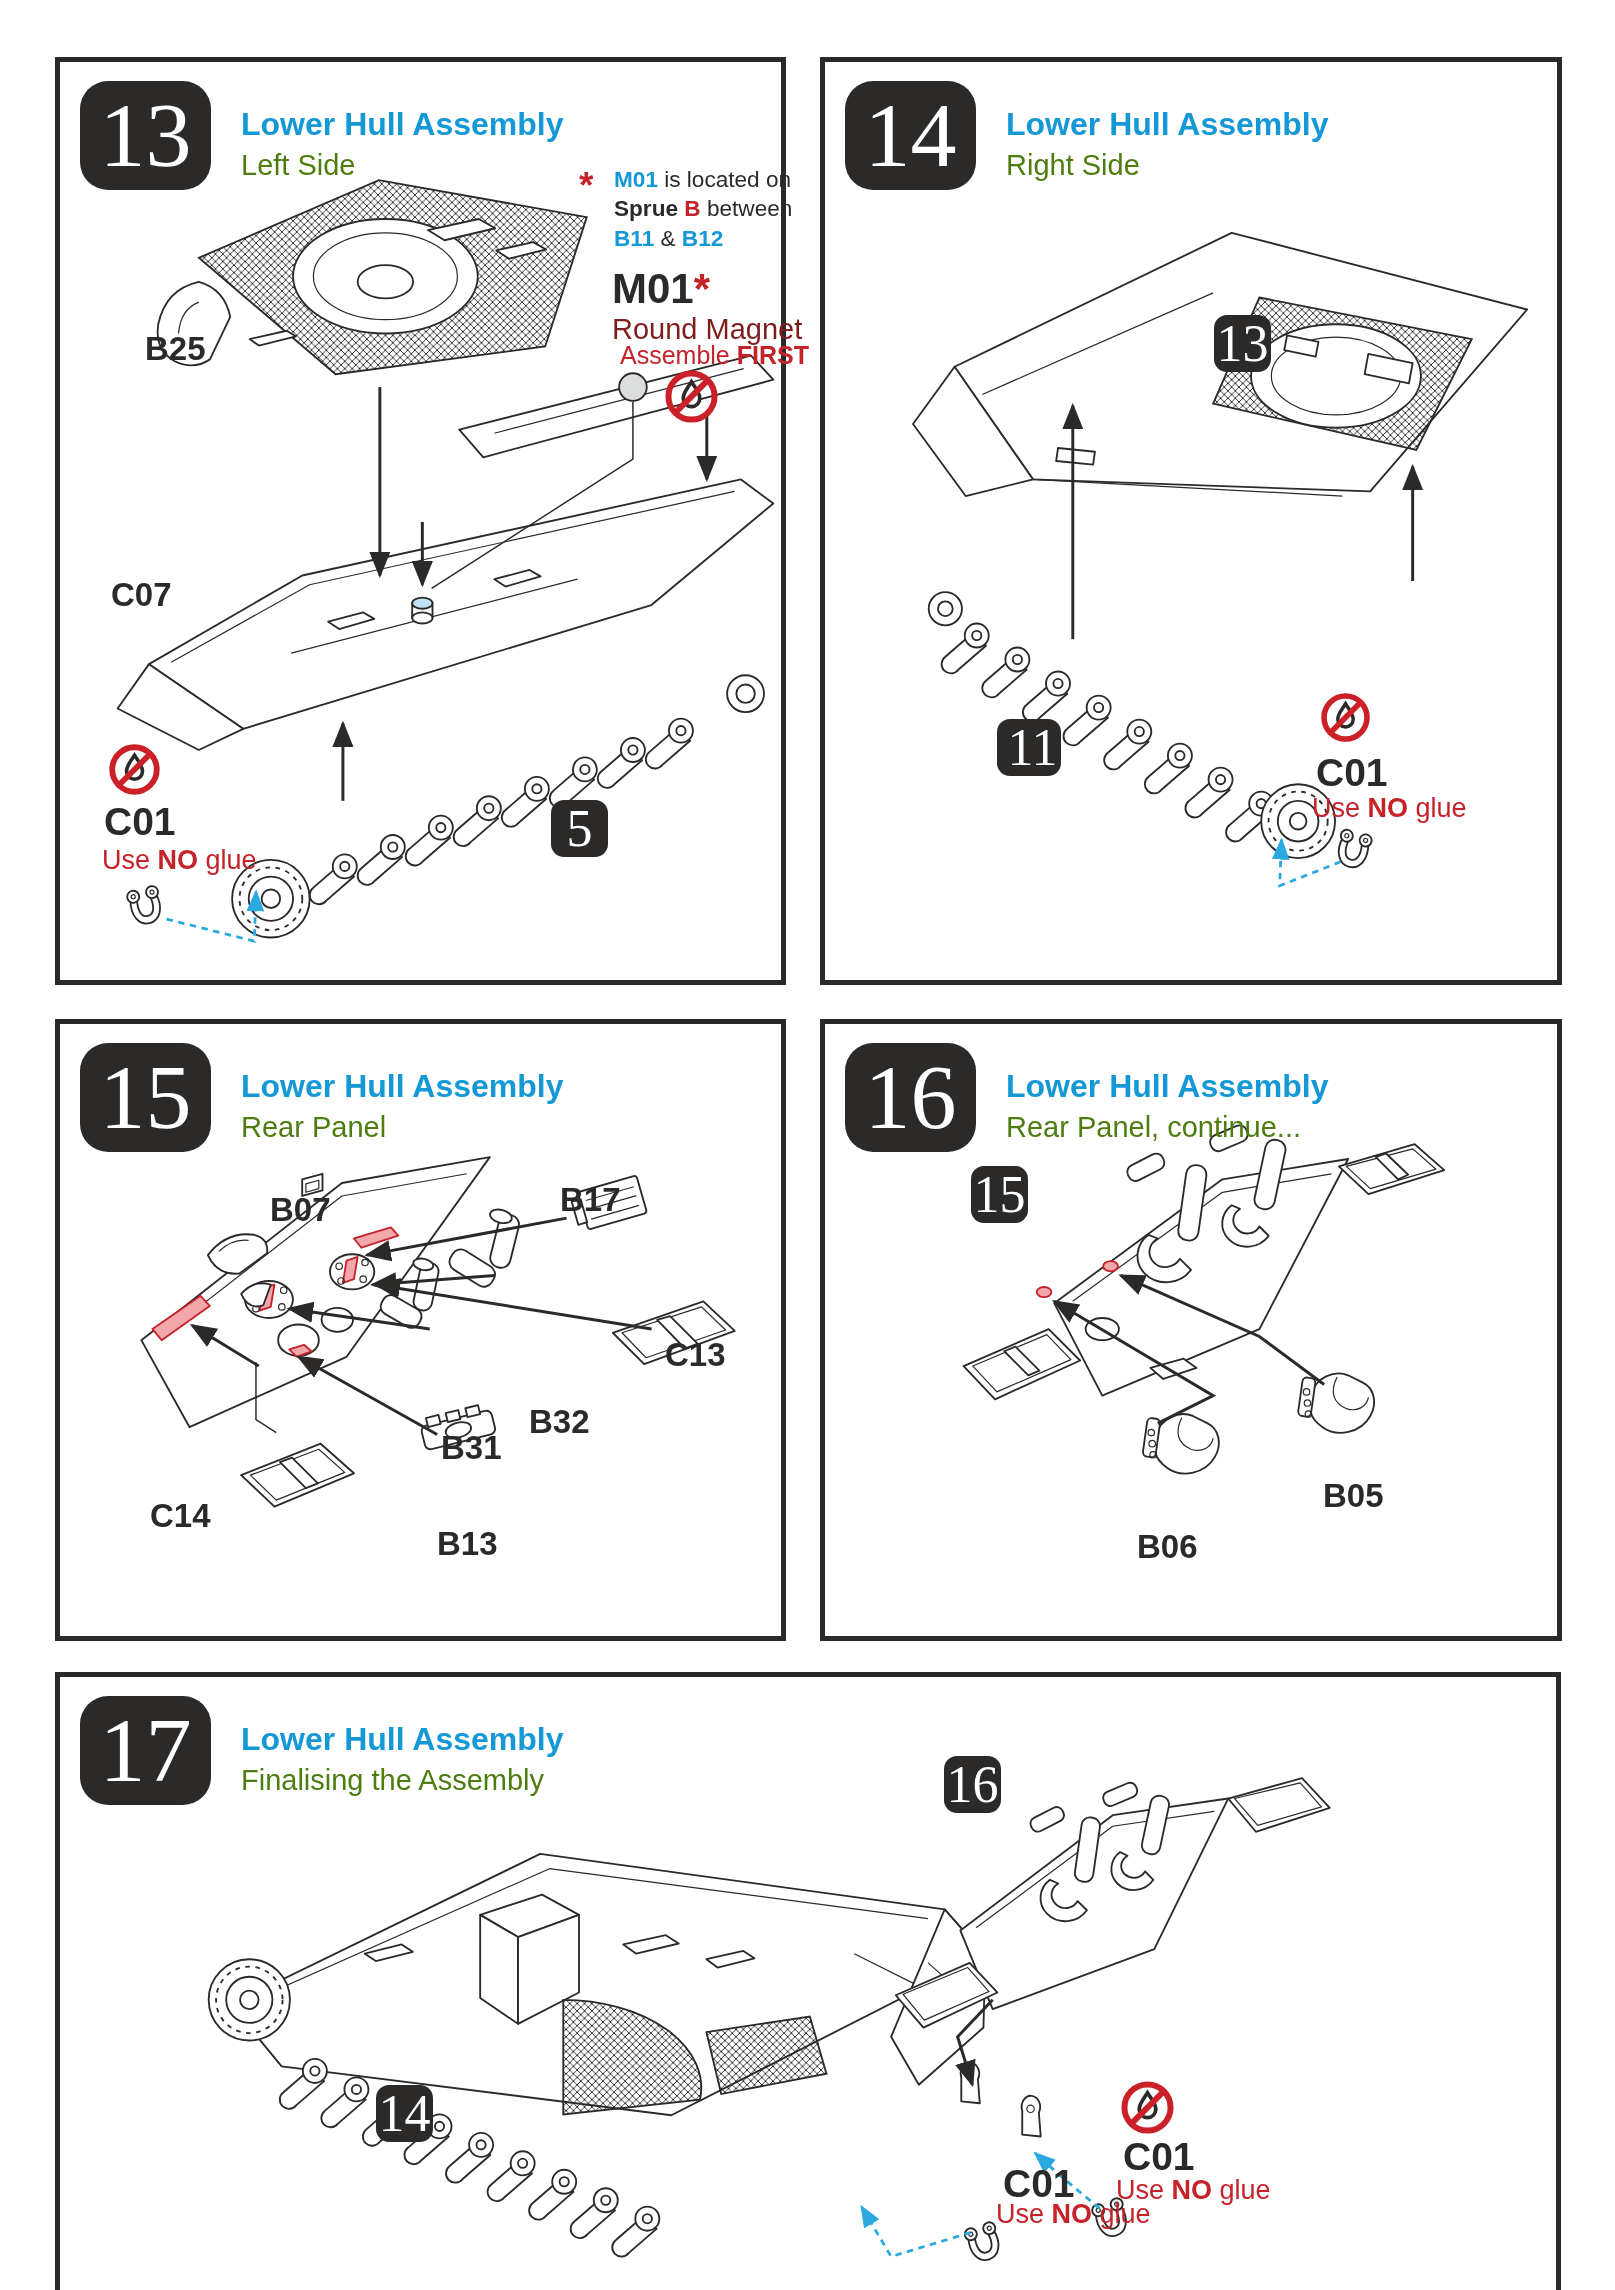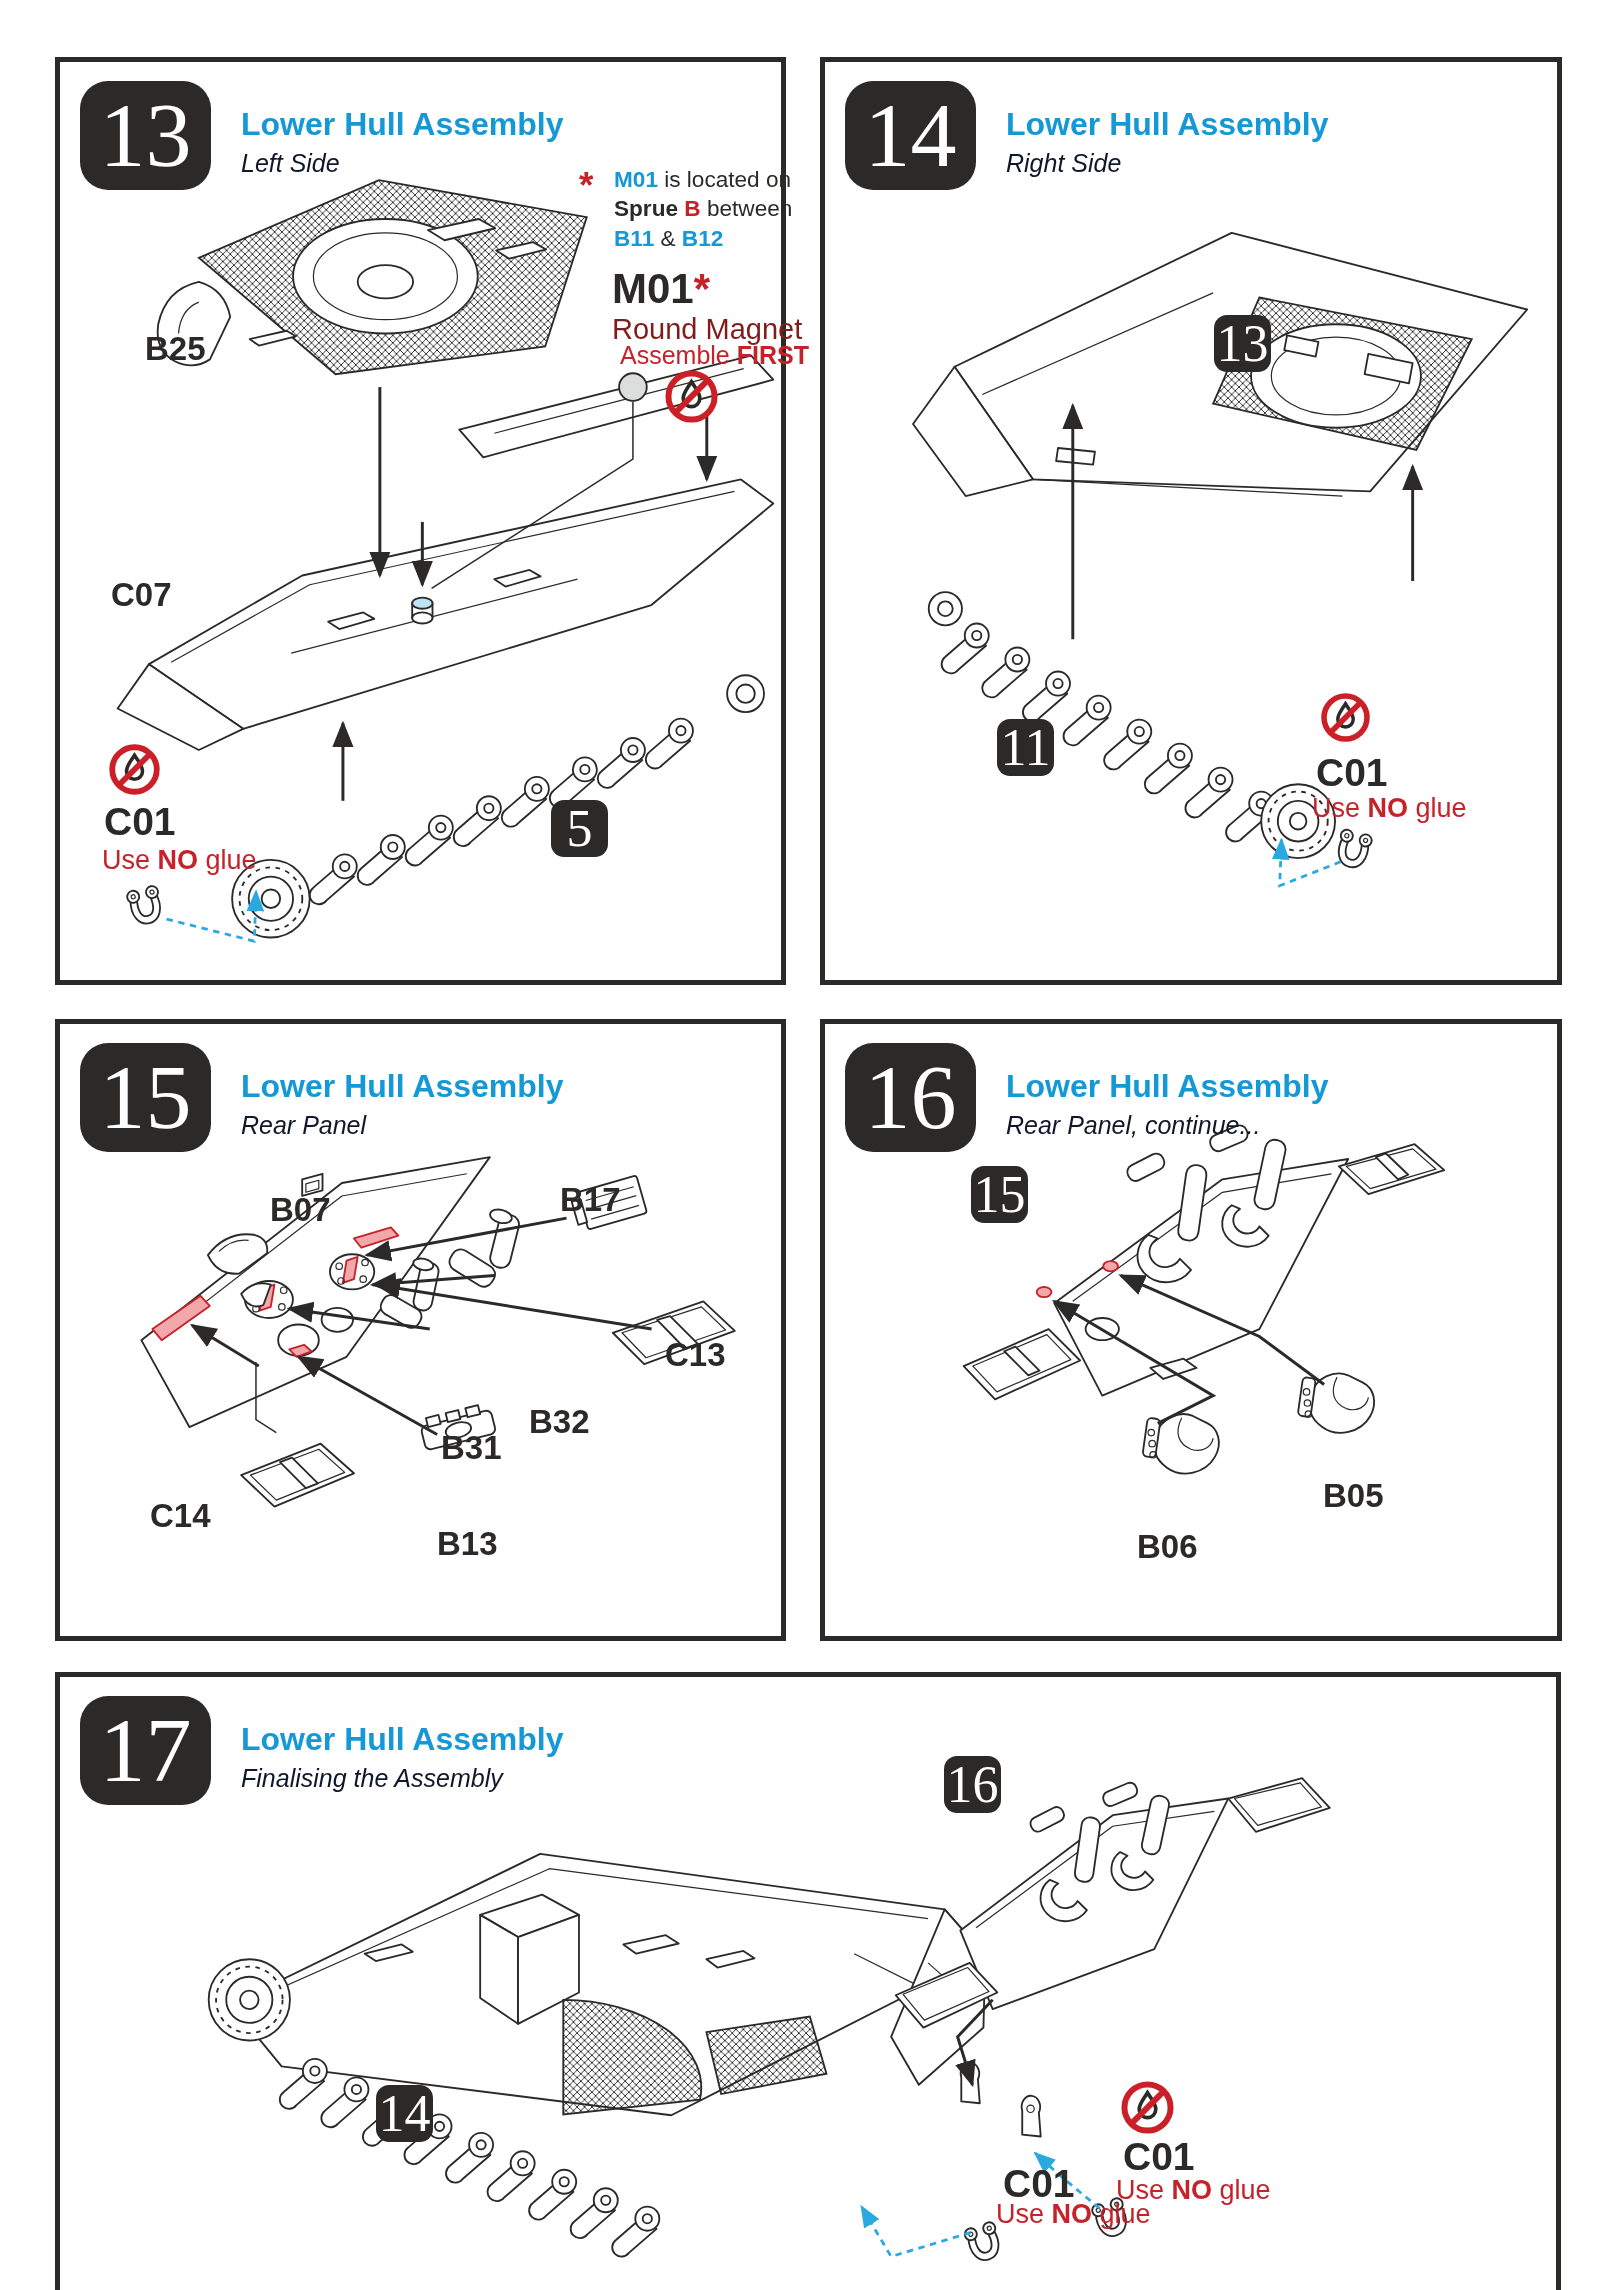--- a/index.html
+++ b/index.html
@@ -5,21 +5,21 @@
   html,body{margin:0;padding:0;background:#fff;}
   .page{position:relative;width:1615px;height:2291px;background:#ffffff;overflow:hidden;
         font-family:"Liberation Sans",sans-serif;color:#2b2a29;}
   .panel{position:absolute;border:5.5px solid #2b2a29;background:#fff;box-sizing:border-box;}
   .art{position:absolute;left:0;top:0;width:100%;height:100%;}
   
   .badge-lg{position:absolute;left:20px;top:18.5px;width:131px;height:109px;background:#2b2a29;
             border-radius:28px;display:flex;align-items:center;justify-content:center;}
   .badge-lg span{color:#fff;font-family:"Liberation Serif",serif;font-size:92px;line-height:1;}
   .title{position:absolute;left:181px;top:44px;font-size:32px;font-weight:bold;color:#1598d6;white-space:nowrap;}
-  .subtitle{position:absolute;left:181px;top:87px;font-size:25px;color:#0f172a;white-space:nowrap;font-style:italic;}
+  .subtitle{position:absolute;left:181px;top:87px;font-size:29px;color:#4d7c0f;white-space:nowrap;}
   
   .badge-sm{position:absolute;width:57px;height:57px;background:#2b2a29;border-radius:13px;
             display:flex;align-items:center;justify-content:center;}
   .badge-sm span{color:#fff;font-family:"Liberation Serif",serif;font-size:52px;line-height:1;}
   
   .plabel{position:absolute;font-size:33px;font-weight:bold;color:#2b2a29;white-space:nowrap;margin-top:43px;}
   
   .glue-code{position:absolute;font-size:39px;font-weight:bold;color:#2b2a29;white-space:nowrap;}
   .glue-line{position:absolute;font-size:27px;color:#c5222a;white-space:nowrap;}
   .glue-line .b{font-weight:bold;}
@@ -252,21 +252,21 @@
 
     <div class="badge-lg">
         <span>14</span>
       </div>
     <div class="title">Lower Hull Assembly</div>
     <div class="subtitle">Right Side</div>
 
     <div class="badge-sm" style="left:389px;top:253px;">
         <span>13</span>
       </div>
-    <div class="badge-sm" style="left:172px;top:657px;">
+    <div class="badge-sm" style="left:172px;top:657px;padding-left:7px;">
         <span>11</span>
       </div>
 
     <div class="noglue" style="left:493px;top:628px;width:55px;height:55px;">
       <svg viewBox="0 0 64 64">
         <path d="M32,16 c5,8 9,12 9,18 a9,9 0 1 1 -18,0 c0,-6 4,-10 9,-18 z" fill="#fff" stroke="#2b2a29" stroke-width="4"></path>
         <circle cx="32" cy="32" r="25" fill="none" stroke="#cb2027" stroke-width="6.5"></circle>
         <line x1="14" y1="50" x2="50" y2="14" stroke="#cb2027" stroke-width="6.5"></line>
       </svg>
     </div>

